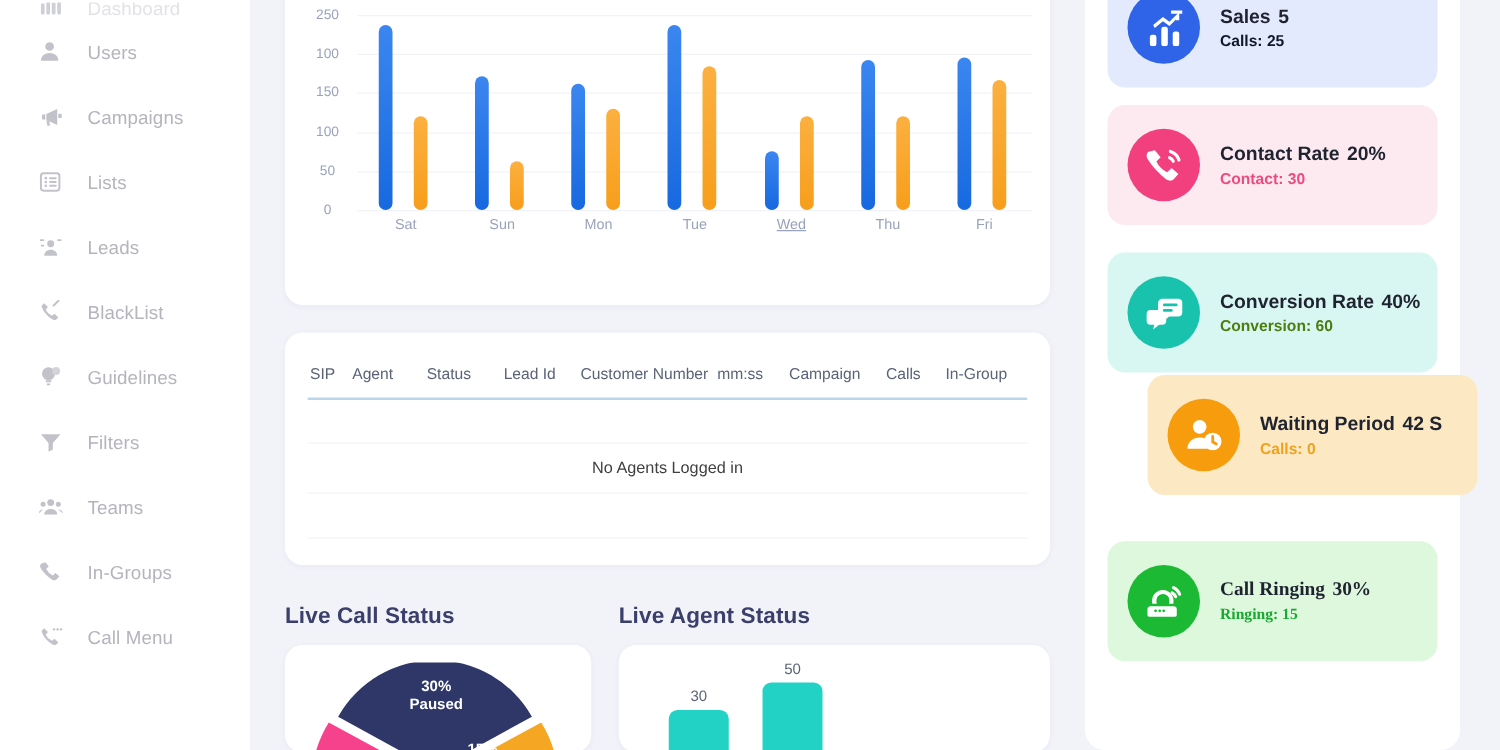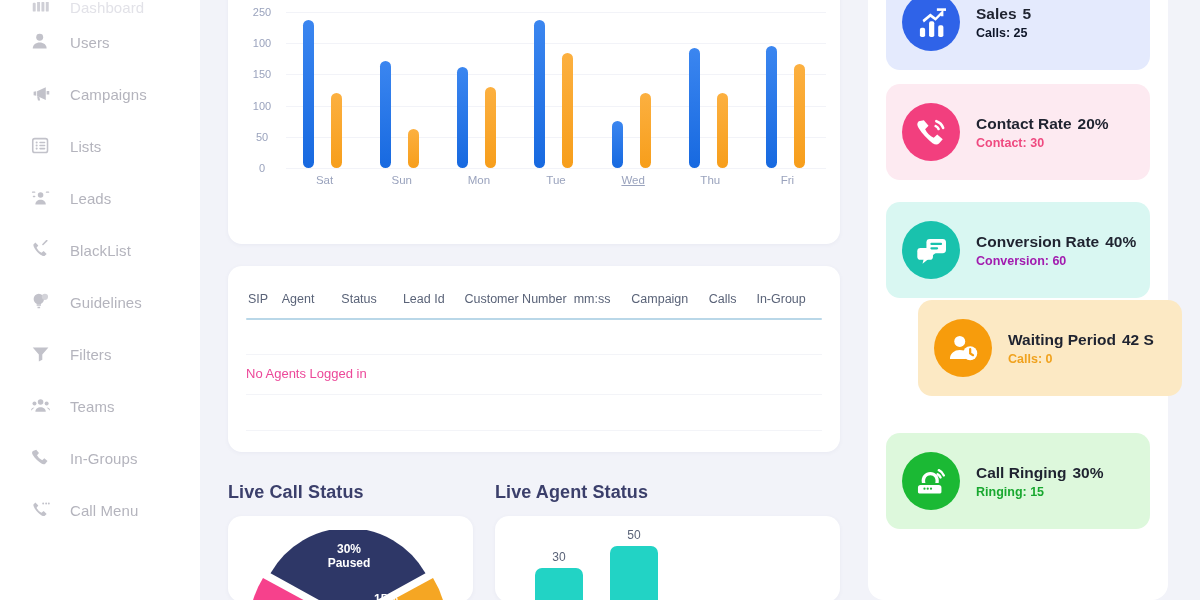--- a/index.html
+++ b/index.html
@@ -97,21 +97,21 @@
     width: 612px; height: 186px;
     padding: 16px 18px 0 18px;
   }
   .thead { display: flex; align-items: center; padding: 10px 2px 12px 2px; }
   .th { font-size: 12.5px; color: #5a6378; white-space: nowrap; }
   .thead-rule { height: 2px; background: #b9d7e8; border-radius: 1px; margin: 0 0 0 0; }
   .tbody { position: relative; height: 110px; }
   .trow-line { position: absolute; left: 0; right: 0; height: 1px; background: #f3f4f8; }
   .empty-msg {
     position: absolute; left: 0; right: 0; top: 46px;
-    font-size: 13px; color: #ec4899;
+    text-align: center; font-size: 13px; color: #404040;
   }
 
   
   .bottom { position: absolute; left: 0; top: 462px; width: 640px; height: 140px; }
   .sec-title {
     position: absolute; font-size: 18px; font-weight: bold;
     color: #3b3f6b; letter-spacing: .1px;
   }
   .mini-card { position: absolute; background: #fff; border-radius: 14px; overflow: hidden;
                box-shadow: 0 1px 4px rgba(80,90,140,.06); }
@@ -422,38 +422,38 @@
             <rect x="8" y="3" width="15" height="11" rx="2.6"></rect>
             <path d="M12 13l-1 4 5-4z"></path>
             <rect x="1" y="10" width="12" height="9" rx="2.4"></rect>
             <path d="M6 18l-1 4 5-4z"></path>
             <rect x="11" y="6" width="9" height="1.7" rx=".85" fill="#19c2ad"></rect>
             <rect x="11" y="9.4" width="6" height="1.7" rx=".85" fill="#19c2ad"></rect>
           </svg>
         </span>
         <span class="stat-txt">
           <span class="stat-title"><span>Conversion Rate</span><span class="val">40%</span></span>
-          <span class="stat-sub" style="color:#a21caf"><span>Conversion:</span> <span>60</span></span>
+          <span class="stat-sub" style="color:#4d7c0f"><span>Conversion:</span> <span>60</span></span>
         </span>
       </div>
       <div class="stat" style="top: 326px; background: rgb(252, 233, 196); margin-left: 32px;">
         <span class="stat-ico" style="background:#f79c0c">
           <svg viewBox="0 0 23 23">
             <circle cx="9" cy="6.5" r="4.2"></circle>
             <path d="M1.5 20c0-4.4 3.4-7 7.5-7 1.3 0 2.5.25 3.5.7A6.6 6.6 0 0 0 14 20z"></path>
             <circle cx="17" cy="15.5" r="5.4"></circle>
             <path d="M17 12.4v3.3l2.2 1.3" fill="none" stroke="#f79c0c" stroke-width="1.7" stroke-linecap="round"></path>
           </svg>
         </span>
         <span class="stat-txt">
           <span class="stat-title"><span>Waiting Period</span><span class="val">42 S</span></span>
           <span class="stat-sub" style="color:#f0a21e"><span>Calls:</span> <span>0</span></span>
         </span>
       </div>
-      <div class="stat" style="top: 459px; background: rgb(221, 248, 220);">
+      <div class="stat" style="top: 459px; background: rgb(221, 248, 220); font-family: Liberation Serif, serif;">
         <span class="stat-ico" style="background:#1bb934">
           <svg viewBox="0 0 23 23">
             <path d="M3.5 14.5h14a2 2 0 0 1 2 2V20a1 1 0 0 1-1 1h-16a1 1 0 0 1-1-1v-3.5a2 2 0 0 1 2-2z"></path>
             <path d="M4.5 13c-1-5 2.6-8.4 6.5-8.4S18.3 8 17.4 13h-2.6c.9-3.6-1.2-5.9-3.8-5.9S6.3 9.4 7.2 13z"></path>
             <circle cx="6.5" cy="17.4" r=".85" fill="#1bb934"></circle>
             <circle cx="9" cy="17.4" r=".85" fill="#1bb934"></circle>
             <circle cx="11.5" cy="17.4" r=".85" fill="#1bb934"></circle>
             <path d="M17.5 3.2a7.5 7.5 0 0 1 3.8 4" fill="none" stroke="#fff" stroke-width="1.9" stroke-linecap="round"></path>
             <path d="M16.6 6.4a4.2 4.2 0 0 1 2.2 2.3" fill="none" stroke="#fff" stroke-width="1.9" stroke-linecap="round"></path>
           </svg>

